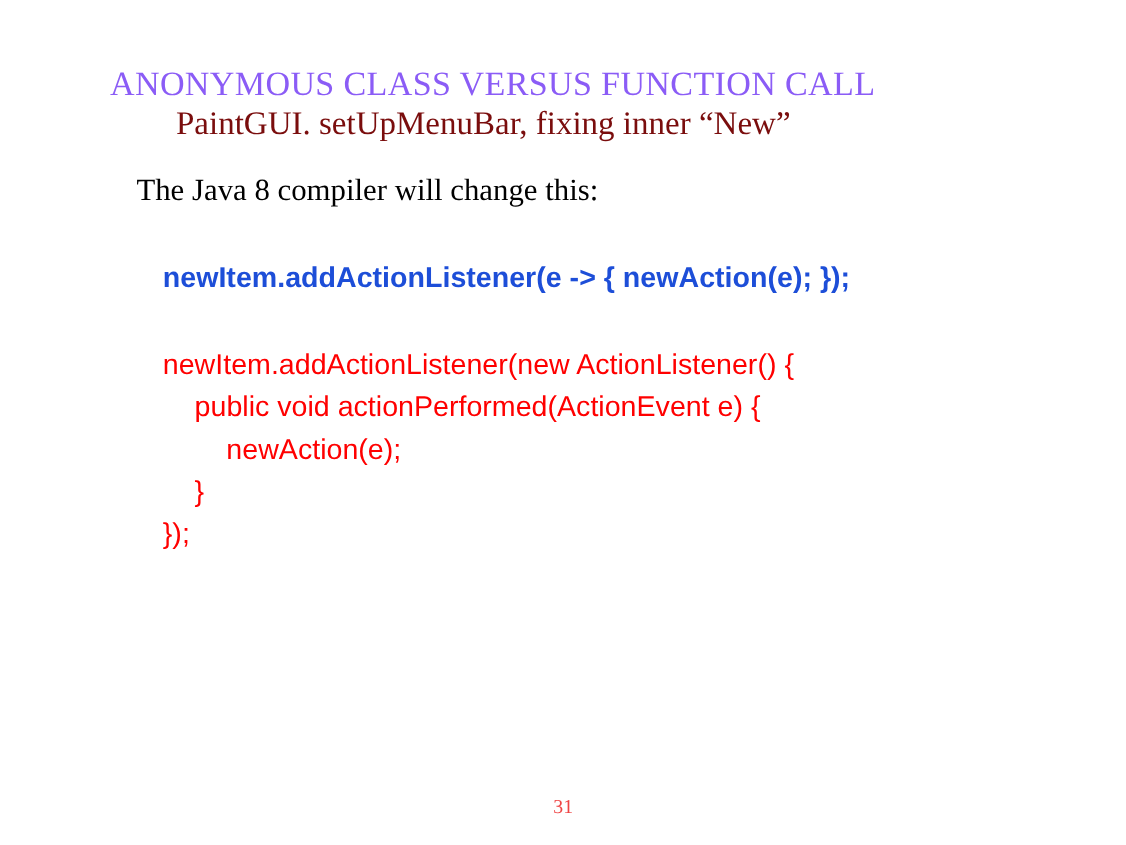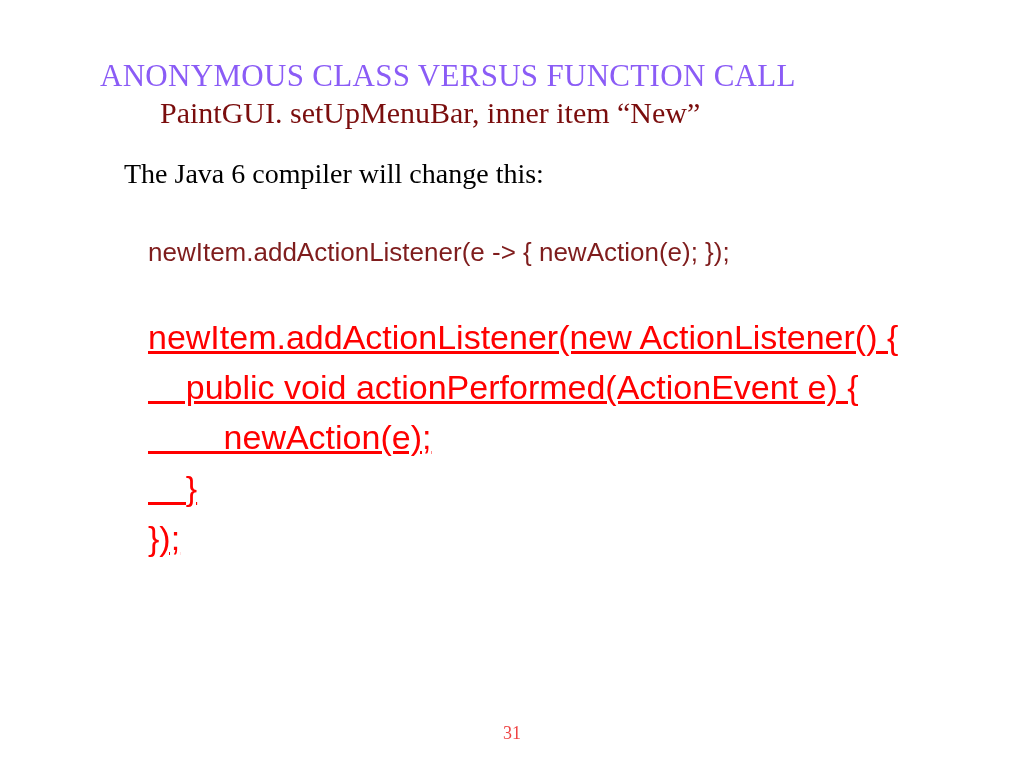--- a/index.html
+++ b/index.html
@@ -30,56 +30,55 @@
     }
     .body-text {
       color: #000;
       font-size: 28px;
       font-weight: 400;
       padding-left: 24px;
       margin-bottom: 44px;
     }
     .code {
       font-family: Arial, Helvetica, sans-serif;
-      color: #7f1d1d;
+      color: #1d4ed8;
       font-size: 26px;
-      font-weight: 400;
+      font-weight: 700;
       padding-left: 48px;
       line-height: 1.45;
       white-space: pre;
       margin-bottom: 40px;
     }
     .code2 {
       font-family: Arial, Helvetica, sans-serif;
       color: #ff0000;
-      font-size: 34px;
+      font-size: 26px;
       font-weight: 400;
       padding-left: 48px;
       line-height: 1.48;
       white-space: pre;
       margin-bottom: 34px;
-      text-decoration: underline;
     }
     .page-number {
       position: absolute;
       bottom: 24px;
       left: 0;
       width: 100%;
       text-align: center;
       font-size: 18px;
       color: #ef4444;
     }
   </style>
 </head>
 <body>
 
 <div class="slide">
   <div class="title1">ANONYMOUS CLASS VERSUS FUNCTION CALL</div>
-  <div class="title2">PaintGUI. setUpMenuBar, inner item “New”</div>
-  <div class="body-text">The Java 6 compiler  will change this:</div>
+  <div class="title2">PaintGUI. setUpMenuBar, fixing inner “New”</div>
+  <div class="body-text">The Java 8 compiler  will change this:</div>
   <div class="code">newItem.addActionListener(e -&gt; { newAction(e); });</div>
   <div class="code2">newItem.addActionListener(new ActionListener() {
     public void actionPerformed(ActionEvent e) {
         newAction(e);
     }
 });</div>
 </div>
 <div class="page-number">31</div>
 
 </body></html>

